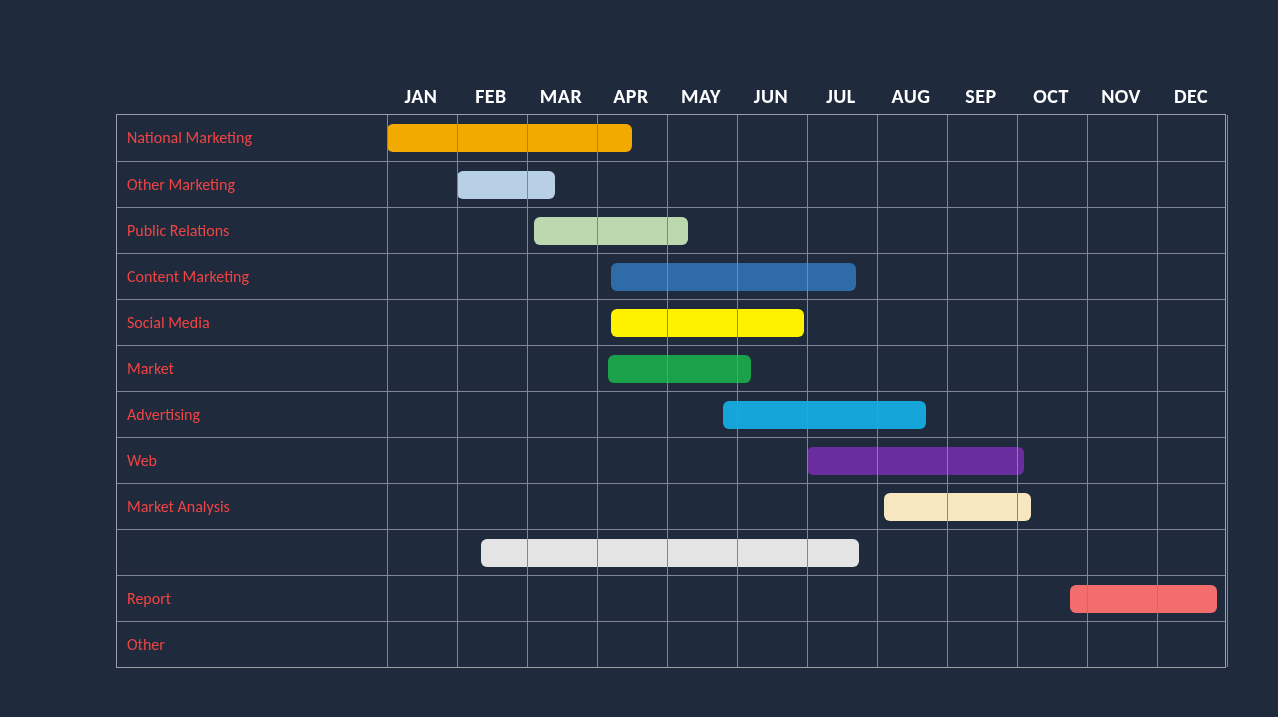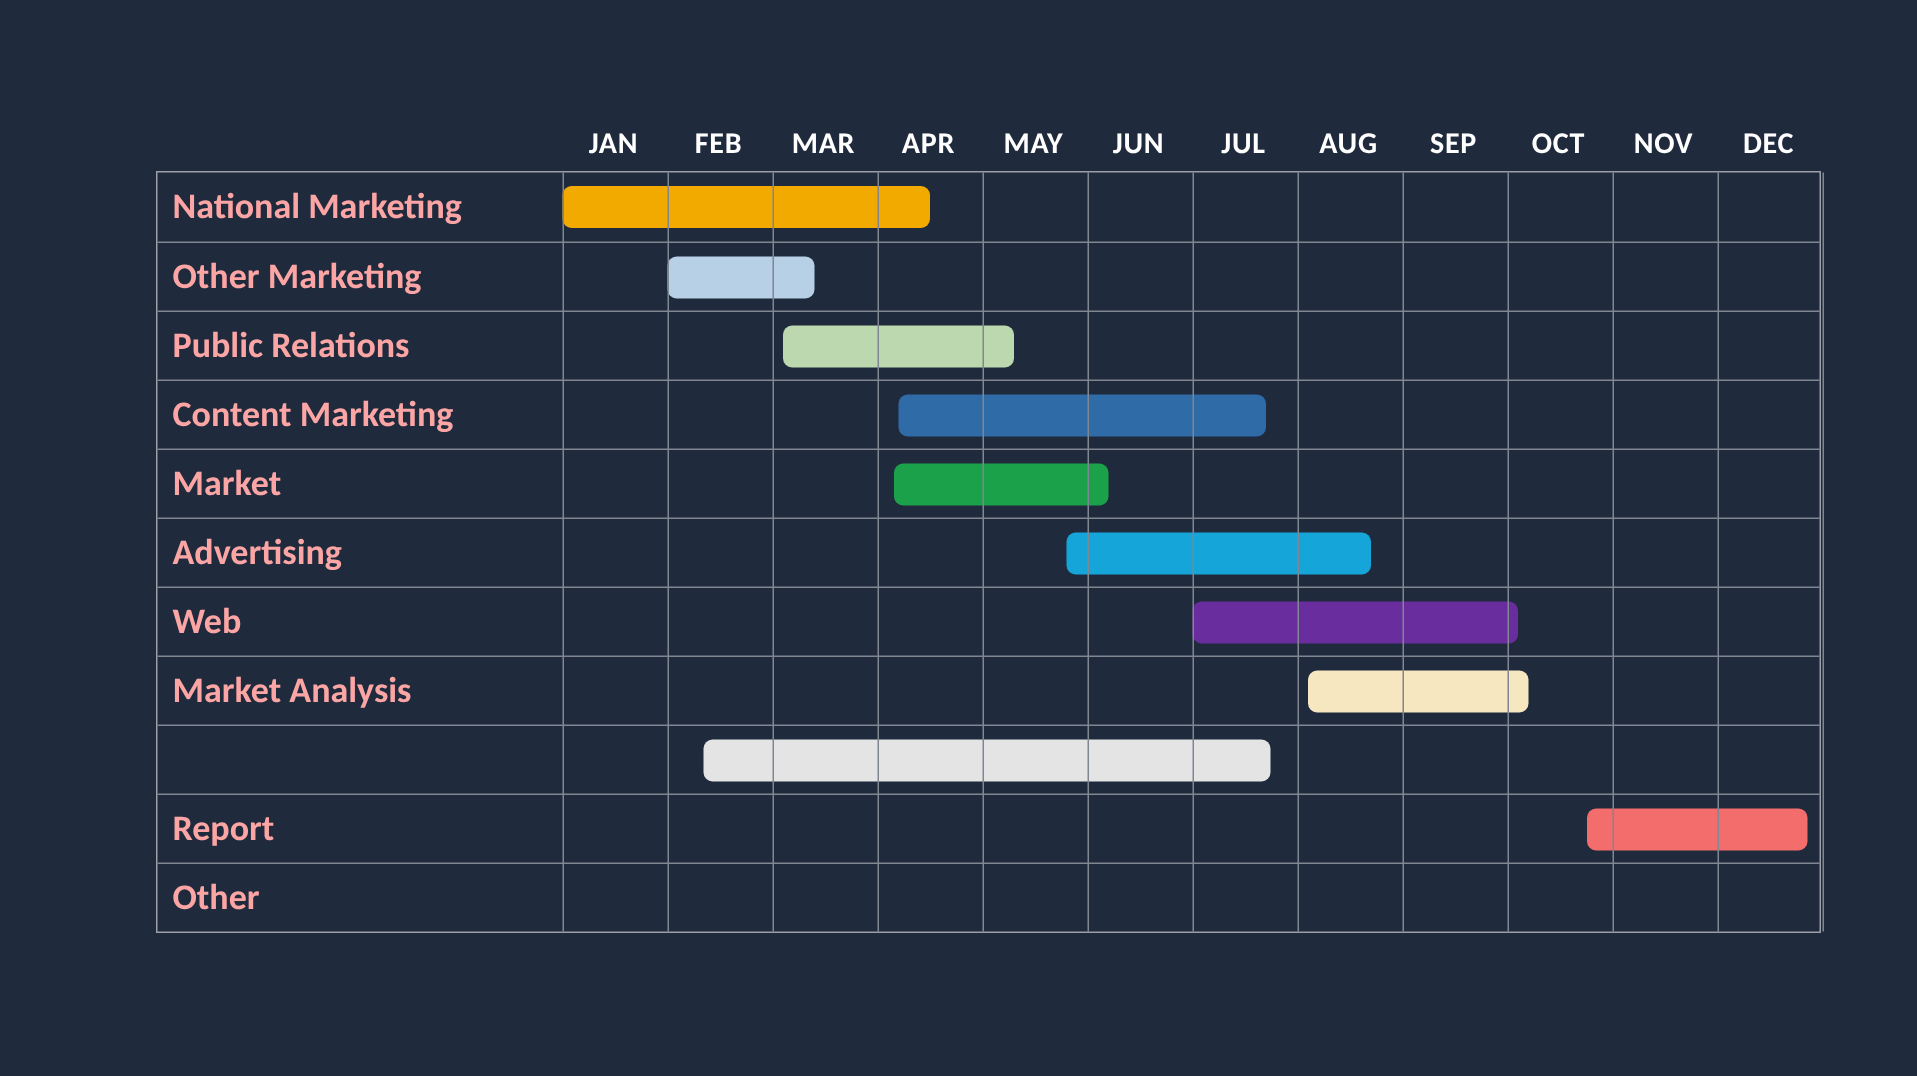--- a/index.html
+++ b/index.html
@@ -13,21 +13,21 @@
   }
 
   .page {
     position: relative;
     width: 1278px;
     height: 717px;
   }
 
   .gantt {
     position: absolute;
-    left: 104px;
+    left: 116px;
     top: 78px;
     width: 1110px;
   }
 
   
   .months {
     display: flex;
     margin-left: 270px; 
     height: 36px;
     align-items: center;
@@ -59,23 +59,23 @@
     display: flex;
     height: 46px;
     align-items: center;
     position: relative;
   }
   .row + .row { border-top: 1px solid #808692; }
 
   .task-name {
     width: 270px;
     padding-left: 10px;
-    font-size: 24px;
-    font-weight: 700;
-    color: #fca5a5;
+    font-size: 16px;
+    font-weight: 400;
+    color: #ef4444;
     line-height: 1;
   }
 
   .bar-area {
     position: relative;
     flex: 1;
     height: 100%;
   }
 
   .bar {
@@ -126,20 +126,26 @@
             <div class="bar" style="left: 147px; width: 154px; background: rgb(188, 216, 175);"></div>
           </div>
         </div>
         <div class="row">
           <div class="task-name">Content Marketing</div>
           <div class="bar-area">
             <div class="bar" style="left: 224px; width: 245px; background: rgb(46, 107, 167);"></div>
           </div>
         </div>
         <div class="row">
+          <div class="task-name">Social Media</div>
+          <div class="bar-area">
+            <div class="bar" style="left: 224px; width: 192.5px; background: rgb(255, 242, 0);"></div>
+          </div>
+        </div>
+        <div class="row">
           <div class="task-name">Market</div>
           <div class="bar-area">
             <div class="bar" style="left: 220.5px; width: 143.5px; background: rgb(26, 161, 74);"></div>
           </div>
         </div>
         <div class="row">
           <div class="task-name">Advertising</div>
           <div class="bar-area">
             <div class="bar" style="left: 336px; width: 203px; background: rgb(22, 165, 217);"></div>
           </div>

